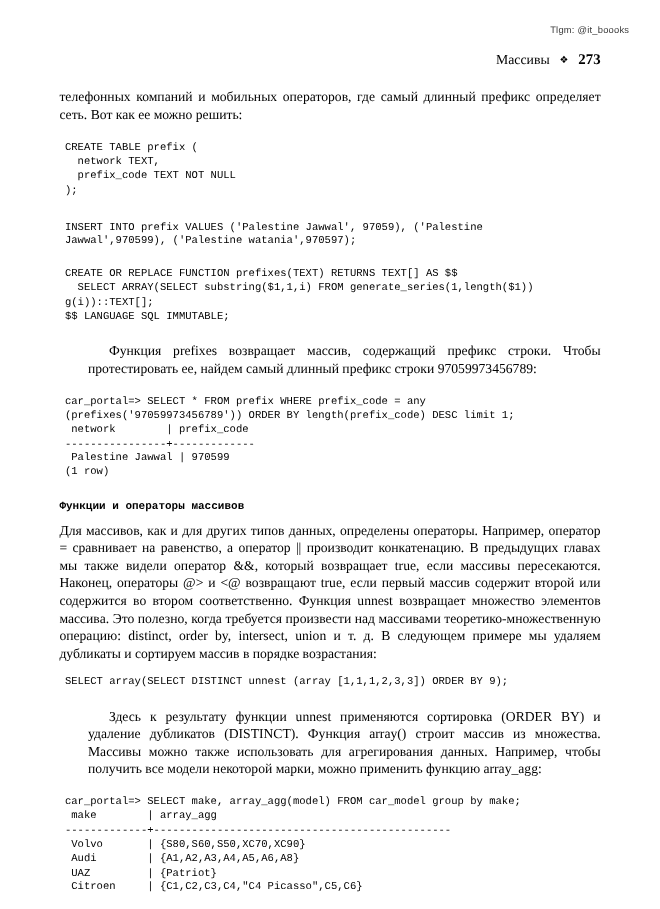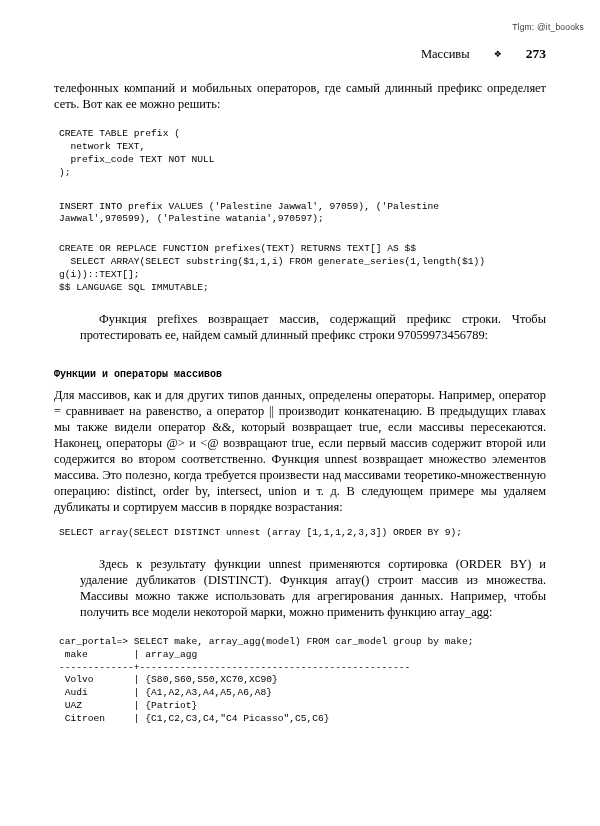--- a/index.html
+++ b/index.html
@@ -17,36 +17,36 @@
   }
   .page {
     position: relative;
     width: 600px;
     height: 826px;
     box-sizing: border-box;
   }
   .watermark {
     position: absolute;
     top: 22px;
-    right: 16px;
+    right: 28px;
     font-family: "Liberation Sans", sans-serif;
     font-size: 8.5px;
     color: #3a3a3a;
     letter-spacing: 0.2px;
   }
   .header {
     position: absolute;
     top: 46px;
     right: 54px;
     font-family: "Liberation Serif", serif;
     font-size: 12.5px;
     color: #000;
     display: flex;
     align-items: baseline;
-    gap: 24px;
+    gap: 9px;
   }
   .header .chapter {
     font-size: 12.5px;
   }
   .header .diamond {
     font-size: 9px;
     position: relative;
     top: -1px;
   }
   .header .pageno {
@@ -121,20 +121,26 @@
     <div class="gap-s"></div>
     <pre class="code">CREATE OR REPLACE FUNCTION prefixes(TEXT) RETURNS TEXT[] AS $$
   SELECT ARRAY(SELECT substring($1,1,i) FROM generate_series(1,length($1))
 g(i))::TEXT[];
 $$ LANGUAGE SQL IMMUTABLE;</pre>
 
     <div class="gap-m"></div>
     <p class="body indent">Функция prefixes возвращает массив, содержащий префикс строки. Чтобы протестировать ее, найдем самый длинный префикс строки 97059973456789:</p>
 
     <div class="gap-m"></div>
+    <pre class="code">car_portal=&gt; SELECT * FROM prefix WHERE prefix_code = any
+(prefixes('97059973456789')) ORDER BY length(prefix_code) DESC limit 1;
+ network        | prefix_code
+----------------+-------------
+ Palestine Jawwal | 970599
+(1 row)</pre>
 
     <div class="gap-l"></div>
     <h2 class="section">Функции и операторы массивов</h2>
 
     <div class="gap-s"></div>
     <p class="body">Для массивов, как и для других типов данных, определены операторы. Например, оператор = сравнивает на равенство, а оператор || производит конкатенацию. В предыдущих главах мы также видели оператор &amp;&amp;, который возвращает true, если массивы пересекаются. Наконец, операторы @&gt; и &lt;@ возвращают true, если первый массив содержит второй или содержится во втором соответственно. Функция unnest возвращает множество элементов массива. Это полезно, когда требуется произвести над массивами теоретико-множественную операцию: distinct, order by, intersect, union и т. д. В следующем примере мы удаляем дубликаты и сортируем массив в порядке возрастания:</p>
 
     <div class="gap-s"></div>
     <pre class="code">SELECT array(SELECT DISTINCT unnest (array [1,1,1,2,3,3]) ORDER BY 9);</pre>
 

